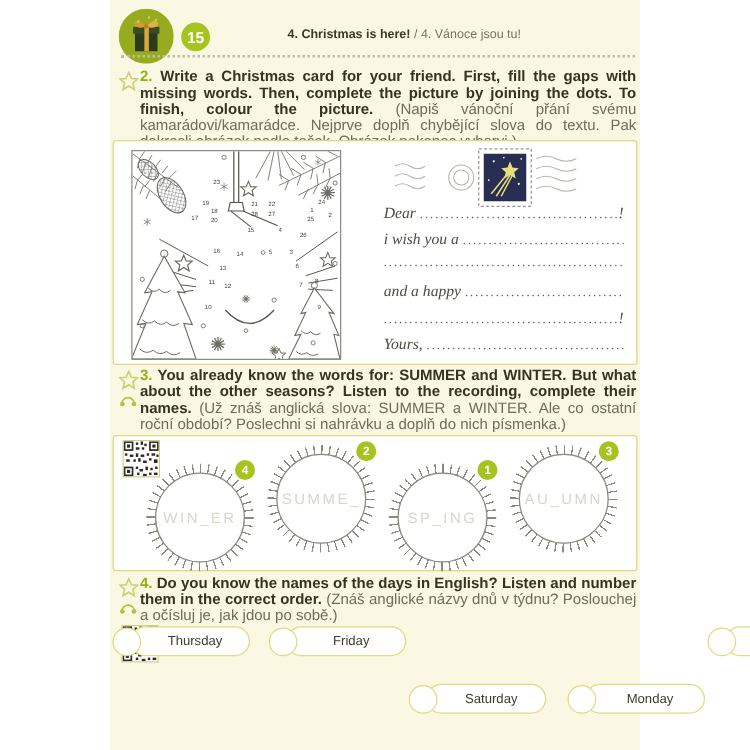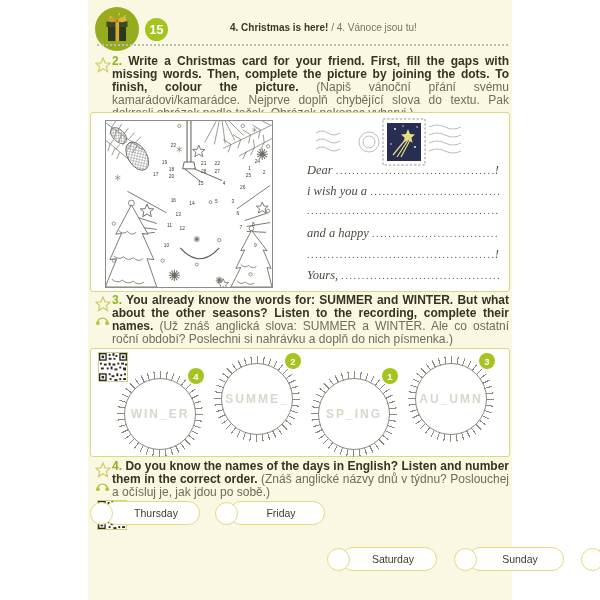--- a/index.html
+++ b/index.html
@@ -46,21 +46,21 @@
   .qr-a{left:7px;top:3px;}
   .qr-b{left:97px;top:500px;}
 
   
   .suns{position:absolute;left:26px;top:7px;display:flex;gap:11px;}
   .sun{position:relative;width:86px;height:86px;border-radius:50%;
     background:repeating-conic-gradient(#8a8a80 0deg 1.5deg, transparent 1.5deg 9deg);}
   .sun.low{margin-top:15px;}
   .sun::after{content:"";position:absolute;inset:7px;border-radius:50%;background:#fff;border:1px solid #8a8a80;}
   .sun .word{position:absolute;inset:0;display:flex;align-items:center;justify-content:center;z-index:1;
-    font-weight:bold;font-size:12px;letter-spacing:2px;color:#d7d7cb;}
+    font-weight:normal;font-size:12px;letter-spacing:2px;color:#d7d7cb;}
   .sun .badge{position:absolute;top:-3px;right:-1px;width:16px;height:16px;border-radius:50%;background:#a5c41f;
     color:#fff;font-size:9.5px;font-weight:bold;display:flex;align-items:center;justify-content:center;z-index:2;}
 
   
   .day-rows{position:absolute;left:90px;top:501px;width:420px;display:flex;flex-direction:row;gap:2px;}
   .day-row{display:flex;justify-content:center;gap:15px;}
   .day-row.wide{gap:17px;margin-top:46px;}
   .day{display:flex;align-items:center;height:24px;}
   .ncirc{width:23px;height:23px;border-radius:50%;background:#fff;border:1.4px solid #e2da7f;
     margin-right:-9px;z-index:2;position:relative;box-sizing:border-box;}
@@ -394,24 +394,20 @@
           <span class="pill">Friday</span>
         </div>
     </div>
     <div class="day-row wide">
       <div class="day">
           <span class="ncirc"></span>
           <span class="pill">Saturday</span>
         </div>
       <div class="day">
           <span class="ncirc"></span>
-          <span class="pill">Sunday</span>
-        </div>
-      <div class="day">
-          <span class="ncirc"></span>
           <span class="pill">Monday</span>
         </div>
     </div>
     <div class="day-row">
       <div class="day">
           <span class="ncirc"></span>
           <span class="pill">Tuesday</span>
         </div>
       <div class="day">
           <span class="ncirc"></span>

